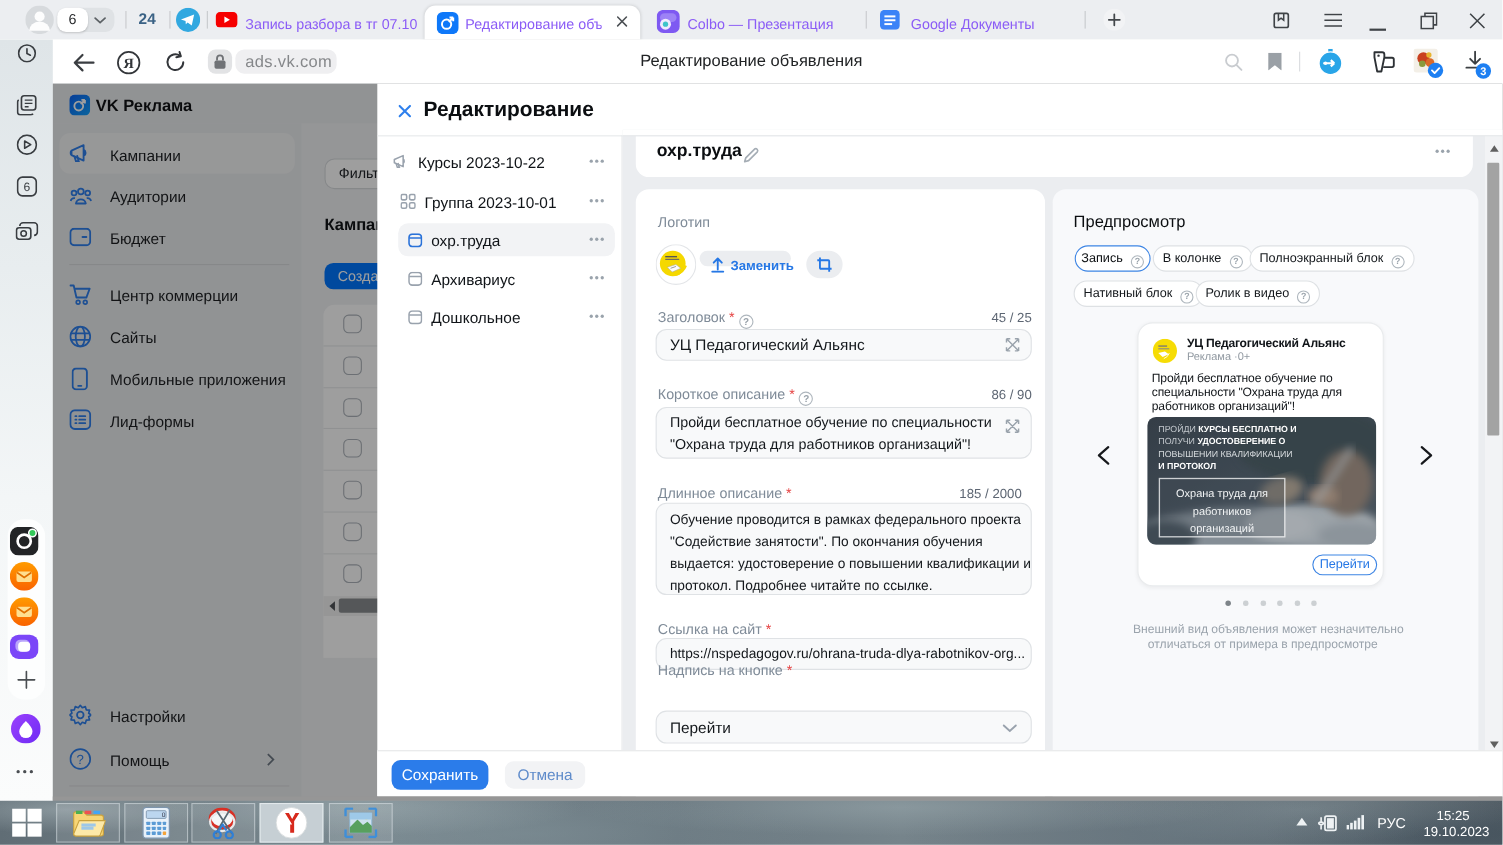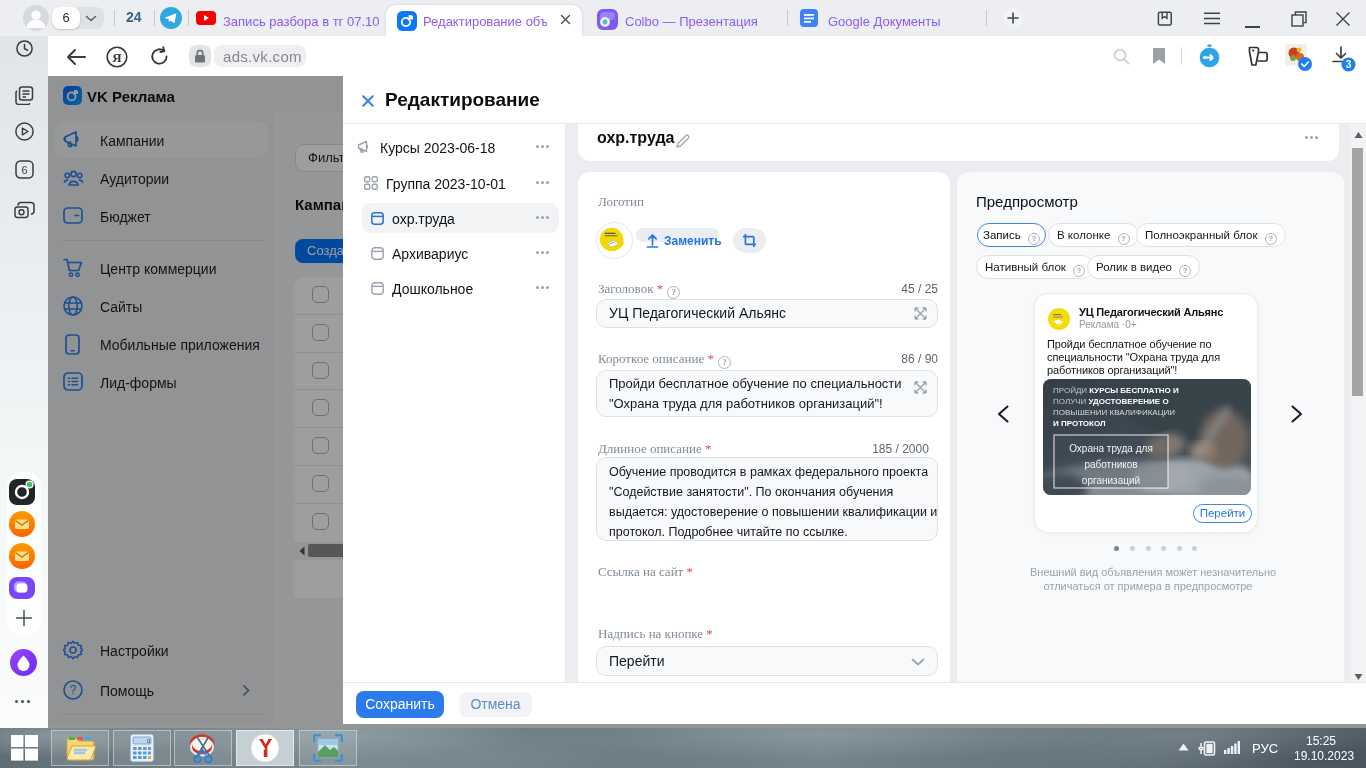--- a/index.html
+++ b/index.html
@@ -27,21 +27,21 @@
   
   #modal { left:343px; top:76px; width:1023px; height:648px; background:#fff; }
   
   .treetxt { position:absolute; font-size:14px; color:#101418; white-space:nowrap; }
   .dots3 { position:absolute; width:14px; height:4px; }
   .dots3 i { position:absolute; width:3px; height:3px; border-radius:50%; background:#9aa3ac; top:0; }
   .dots3 i:nth-child(1){left:0} .dots3 i:nth-child(2){left:5px} .dots3 i:nth-child(3){left:10px}
   
   #content { position:absolute; left:223px; top:42px; width:800px; height:606px; background:#ebedf0; }
   #formcard { position:absolute; left:12px; top:54px; width:372px; height:552px; background:#fff; border-radius:12px 12px 0 0; }
-  .lbl { position:absolute; font-size:13px; color:#7f8b98; white-space:nowrap;font-family:Liberation Serif, serif; }
+  .lbl { position:absolute; font-size:13px; color:#7f8b98; white-space:nowrap; }
   .lbl b { color:#e64646; font-weight:normal; }
   .cnt { position:absolute; font-size:12px; color:#5d6673; }
   .inp { position:absolute; left:17px; width:342px; background:#f8f9fa; border:1px solid #dfe2e5; border-radius:10px; font-size:14px; color:#14181c; }
   .qm { display:inline-block; width:13px; height:13px; border:1.4px solid #aeb6bd; border-radius:50%; color:#9aa3ab; font-size:9px; text-align:center; line-height:11px; vertical-align:-2px; margin-left:4px; font-weight:bold; }
   
   .chip { position:absolute; height:24px; background:#fff; border:1px solid #dee1e4; border-radius:12px; font-size:11.5px; color:#15191d; line-height:22px; padding:0 8px; white-space:nowrap; }
   .chip .qm { width:12px; height:12px; font-size:8px; line-height:10px; }
   #adcard { position:absolute; background:#fff; border:1px solid #e9ebed; border-radius:14px; box-shadow:0 1px 4px rgba(0,0,0,.06); }
   
   #footer { left:343px; top:682px; width:1023px; height:42px; background:#fff; border-top:1px solid #e5e6e8; }
@@ -149,20 +149,21 @@
       <path d="M14.2 1.2 L15.4 5.2 L11.3 6" fill="none" stroke="#33363a" stroke-width="1.8" stroke-linecap="round" stroke-linejoin="round"></path>
     </svg>
     <div class="abs" id="urlpill-lock">
       <svg style="position:absolute;left:5px;top:4px" width="12" height="14" viewBox="0 0 12 14">
         <rect x="1" y="6" width="10" height="7.5" rx="1.6" fill="#6f7276"></rect>
         <path d="M3.3 6 V4 a2.7 2.7 0 0 1 5.4 0 V6" fill="none" stroke="#6f7276" stroke-width="1.7"></path>
       </svg>
     </div>
     <div class="abs" id="urlpill"></div>
     <div class="abs" style="left:223px;top:12px;font-size:15px;color:#85878a;letter-spacing:.3px">ads.vk.com</div>
+    <div class="abs" id="pagetitle">Редактирование объявления</div>
 
     <svg class="abs" style="left:1113px;top:12px" width="17" height="17" viewBox="0 0 17 17">
       <circle cx="7" cy="7" r="5.4" fill="none" stroke="#c9ccd0" stroke-width="1.7"></circle>
       <path d="M11.2 11.2 L15.6 15.6" stroke="#c9ccd0" stroke-width="1.7" stroke-linecap="round"></path>
     </svg>
     <svg class="abs" style="left:1152px;top:12px" width="14" height="16" viewBox="0 0 14 16">
       <path d="M1 0 H13 V16 L7 11.4 L1 16 Z" fill="#9aa0a6"></path>
     </svg>
     <div class="abs" style="left:1181px;top:11px;width:1px;height:18px;background:#d9dbde"></div>
 
@@ -387,21 +388,21 @@
       <path d="M1.5 1.5 L12.5 12.5 M12.5 1.5 L1.5 12.5" stroke="#2f80ed" stroke-width="2.2" stroke-linecap="round"></path>
     </svg>
     <div class="abs" style="left:0;top:47px;width:223px;height:1px;background:#e6e8ea"></div>
     <div class="abs" style="left:42px;top:13px;font-size:19px;font-weight:600;color:#0b0e11">Редактирование</div>
 
     <div class="abs" style="left:222px;top:47px;width:1px;height:601px;background:#e6e8ea"></div>
     <svg class="abs" style="left:14px;top:64px" width="15" height="14" viewBox="0 0 15 14">
       <path d="M1.5 5 L9.5 1.5 V11.5 L1.5 8 Z M9.5 4.5 a2.6 2.6 0 0 1 0 4" fill="none" stroke="#99a2ad" stroke-width="1.4" stroke-linejoin="round"></path>
       <path d="M3 8.3 L4.2 12 H6 L4.8 8.1" fill="none" stroke="#99a2ad" stroke-width="1.4"></path>
     </svg>
-    <div class="treetxt" style="left:37px;top:64px">Курсы 2023-06-18</div>
+    <div class="treetxt" style="left:37px;top:64px">Курсы 2023-10-22</div>
     <div class="dots3" style="left:193px;top:69px">
       <i></i>
       <i></i>
       <i></i>
     </div>
     <svg class="abs" style="left:21px;top:100px" width="14" height="14" viewBox="0 0 14 14">
       <rect x="0.7" y="0.7" width="5" height="5" rx="1.4" fill="none" stroke="#99a2ad" stroke-width="1.4"></rect>
       <rect x="8.3" y="0.7" width="5" height="5" rx="1.4" fill="none" stroke="#99a2ad" stroke-width="1.4"></rect>
       <rect x="0.7" y="8.3" width="5" height="5" rx="1.4" fill="none" stroke="#99a2ad" stroke-width="1.4"></rect>
       <rect x="8.3" y="8.3" width="5" height="5" rx="1.4" fill="none" stroke="#99a2ad" stroke-width="1.4"></rect>
@@ -492,21 +493,22 @@
       <div class="lbl" style="left:32px;top:233px">Короткое описание <b>*</b><span class="qm">?</span></div>
       <div class="cnt" style="left:297px;top:234px;width:75px;text-align:right">86 / 90</div>
       <div class="inp" style="left:30px;top:252px;height:47px;line-height:20px;padding:3px 0 12px 12px;font-size:13px;white-space:nowrap;overflow:hidden">Пройди бесплатное обучение по специальности<br>"Охрана труда для работников организаций"!</div>
       <svg class="abs" style="left:347px;top:262px" width="15" height="15" viewBox="0 0 15 15">
         <path d="M2 2 L13 13 M13 13 H9.6 M13 13 V9.6 M13 2 L2 13 M2 13 V9.6 M2 13 H5.4 M2 2 H5.4 M2 2 V5.4 M13 2 H9.6 M13 2 V5.4" stroke="#9aa3ac" stroke-width="1.3" fill="none"></path>
       </svg>
       <div class="lbl" style="left:32px;top:323px">Длинное описание <b>*</b></div>
       <div class="cnt" style="left:297px;top:324px;width:75px;text-align:center">185 / 2000</div>
       <div class="inp" style="left:30px;top:339px;height:84px;line-height:20px;padding:4px 0 0 12px;font-size:12.5px;white-space:nowrap;overflow:hidden">Обучение проводится в рамках федерального проекта<br>"Содействие занятости". По окончания обучения<br>выдается: удостоверение о повышении квалификации и<br>протокол. Подробнее читайте по ссылке.</div>
       <div class="lbl" style="left:32px;top:446px">Ссылка на сайт <b>*</b></div>
-      <div class="lbl" style="left:32px;top:508px">Надпись на кнопке <b>*</b></div>
+      <div class="inp" style="left:30px;top:462px;height:29px;line-height:27px;padding-left:12px;white-space:nowrap;overflow:hidden;font-size:12.5px">https://nspedagogov.ru/ohrana-truda-dlya-rabotnikov-org...</div>
+      <div class="lbl" style="left:32px;top:484px">Надпись на кнопке <b>*</b></div>
       <div class="inp" style="left:30px;top:528px;height:30px;line-height:28px;padding-left:12px">Перейти</div>
       <svg class="abs" style="left:345px;top:540px" width="14" height="8" viewBox="0 0 14 8">
         <path d="M1.5 1.5 L7 6.5 L12.5 1.5" stroke="#99a2ad" stroke-width="1.7" fill="none" stroke-linecap="round"></path>
       </svg>
 
       <div class="abs" style="left:410px;top:75px;font-size:15px;color:#0b0e11">Предпросмотр</div>
       <div class="chip" style="left:411px;top:105px;border:1.5px solid #3d85e4;color:#0b0e11;padding:0 5px">Запись <span class="qm">?</span></div>
       <div class="chip" style="left:482px;top:105px">В колонке <span class="qm">?</span></div>
       <div class="chip" style="left:570px;top:105px">Полноэкранный блок <span class="qm">?</span></div>
       <div class="chip" style="left:410px;top:137px">Нативный блок <span class="qm">?</span></div>

